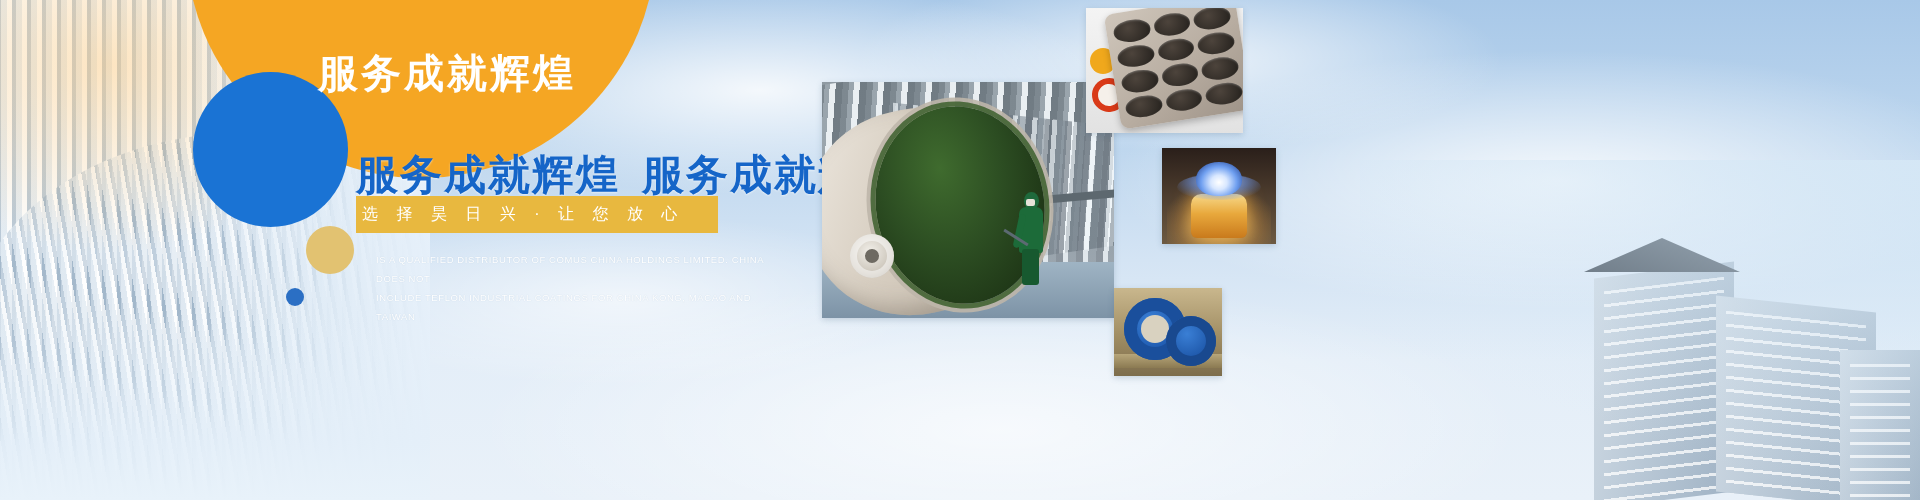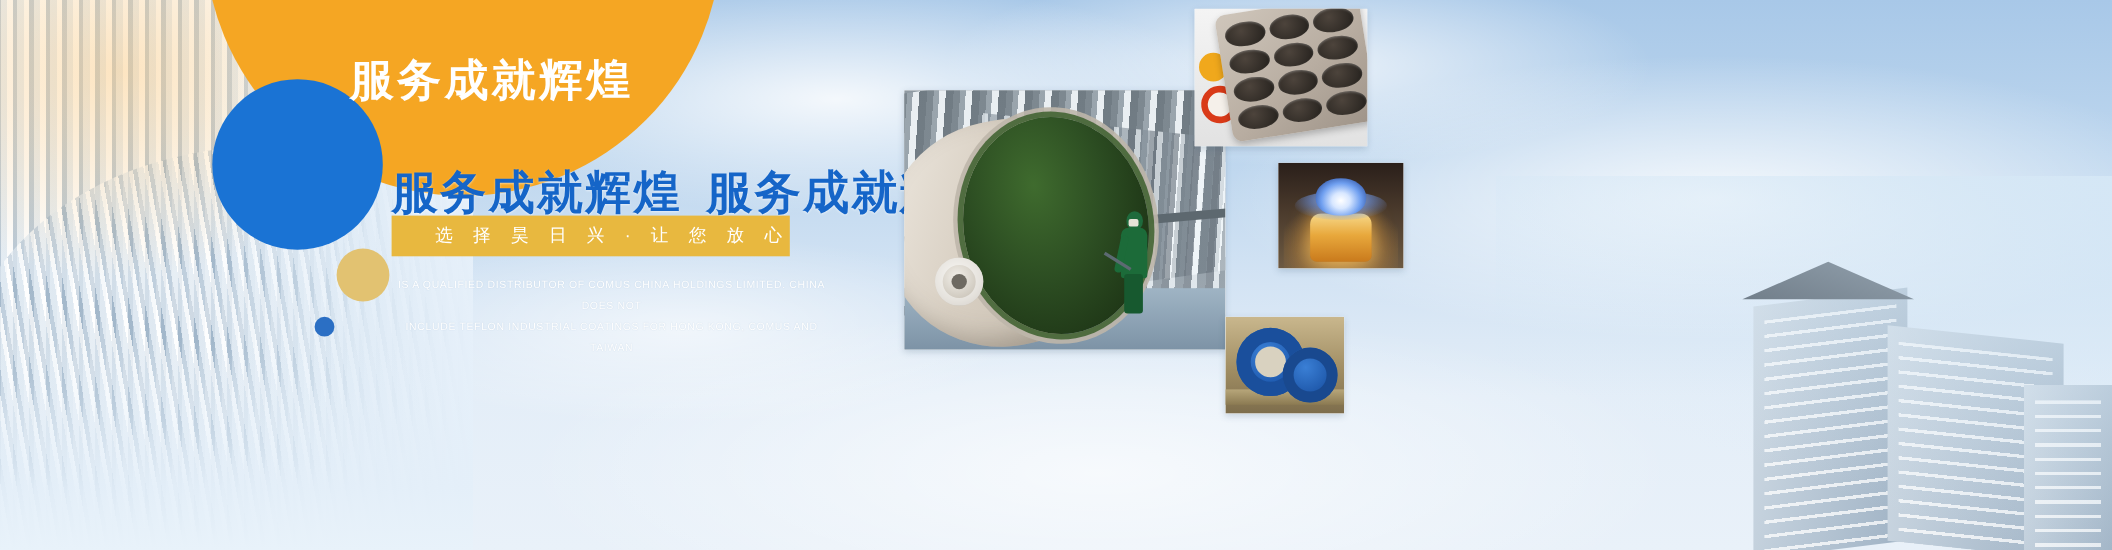--- a/index.html
+++ b/index.html
@@ -132,33 +132,32 @@
     font-size:42px; font-weight:bold; color:#1565c8;
     letter-spacing:2px; line-height:1.05;
     white-space:nowrap;
     text-shadow:0 1px 2px rgba(255,255,255,.55);
   }
   .headline .gap { display:inline-block; width:22px; }
   .yellow-bar {
     position:absolute; left:356px; top:196px;
     width:362px; height:37px;
     background:#e8b83f;
-    display:flex; align-items:center; justify-content:flex-end;
+    display:flex; align-items:center; justify-content:flex-start;
   }
   .yellow-bar span {
     font-size:16px; color:#ffffff; letter-spacing:7px;
     white-space:nowrap; padding-left:6px;
   }
   .eng {
-    position:absolute; left:356px; top:250px;
+    position:absolute; left:376px; top:250px;
     width:400px;
     font-size:9.5px; color:#ffffff; letter-spacing:.6px;
     line-height:2.0; font-weight:normal;
     text-shadow:0 0 1px rgba(140,170,200,.45);
-    text-align:center;
   }
 
   
   .frame { position:absolute; background:#ffffff; box-shadow:0 2px 6px rgba(60,90,120,.22); overflow:hidden; }
 
   
   .photo-main { left:822px; top:82px; width:292px; height:236px; padding:5px; }
   .factory { position:absolute; inset:0; background:linear-gradient(180deg,#8f9aa2 0%, #b6bfc6 55%, #c9d2d8 100%); overflow:hidden; }
   .factory .roof {
     position:absolute; left:-40px; top:-20px; width:420px; height:200px;
@@ -348,21 +347,21 @@
   <div class="headline">
     <span>服务成就辉煌</span><span class="gap"></span><span>服务成就辉煌</span>
   </div>
 
   <div class="yellow-bar">
     <span>选 择 昊 日 兴 ·  让 您 放 心</span>
   </div>
 
   <div class="eng">
     <div>IS A QUALIFIED DISTRIBUTOR OF COMUS CHINA HOLDINGS LIMITED. CHINA DOES NOT</div>
-    <div>INCLUDE TEFLON INDUSTRIAL COATINGS FOR HONG KONG, COMUS AND TAIWAN</div>
+    <div>INCLUDE TEFLON INDUSTRIAL COATINGS FOR CHINA KONG, MACAO AND TAIWAN</div>
   </div>
 
   <div class="frame photo-main">
     <div class="factory">
       <div class="roof"></div>
       <div class="roof2"></div>
       <div class="beam"></div>
       <div class="window-blue"></div>
       <div class="ladder"></div>
       <div class="floor"></div>

